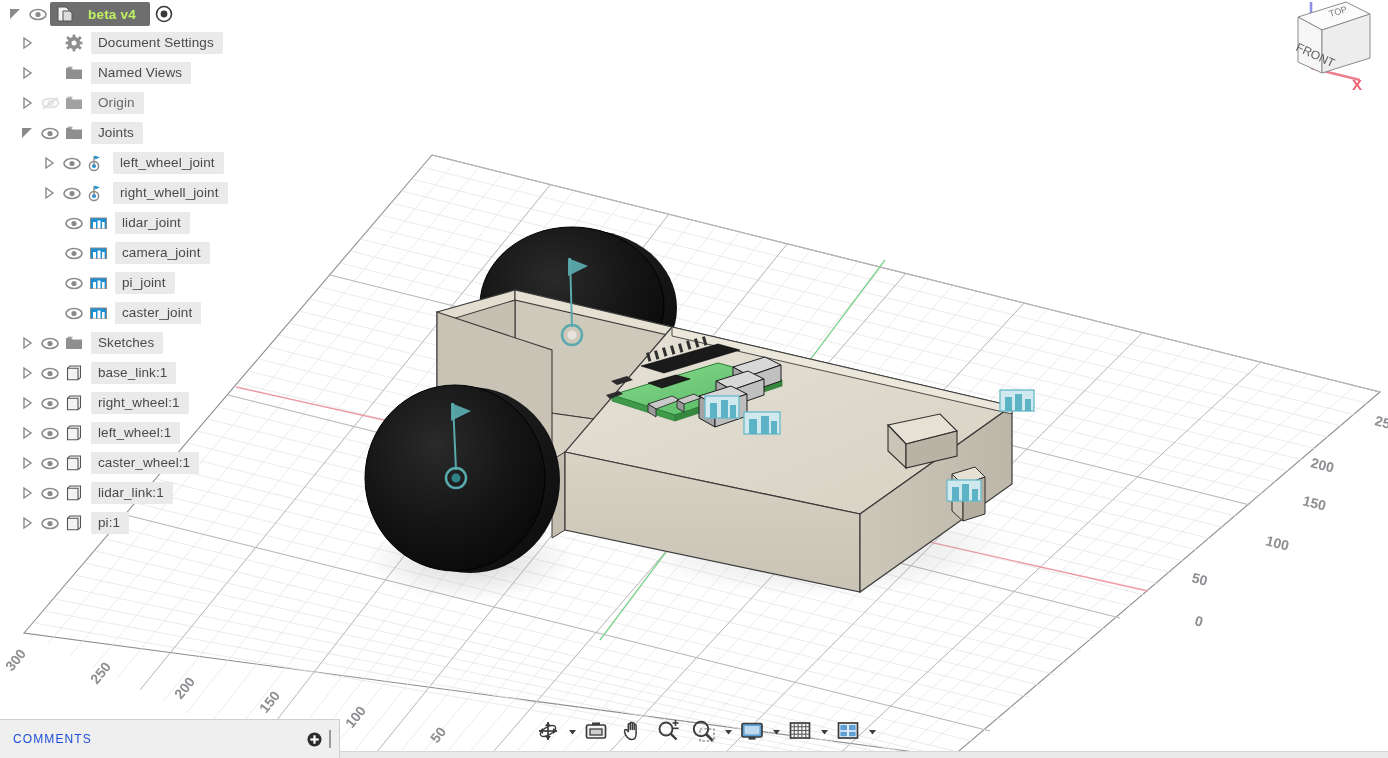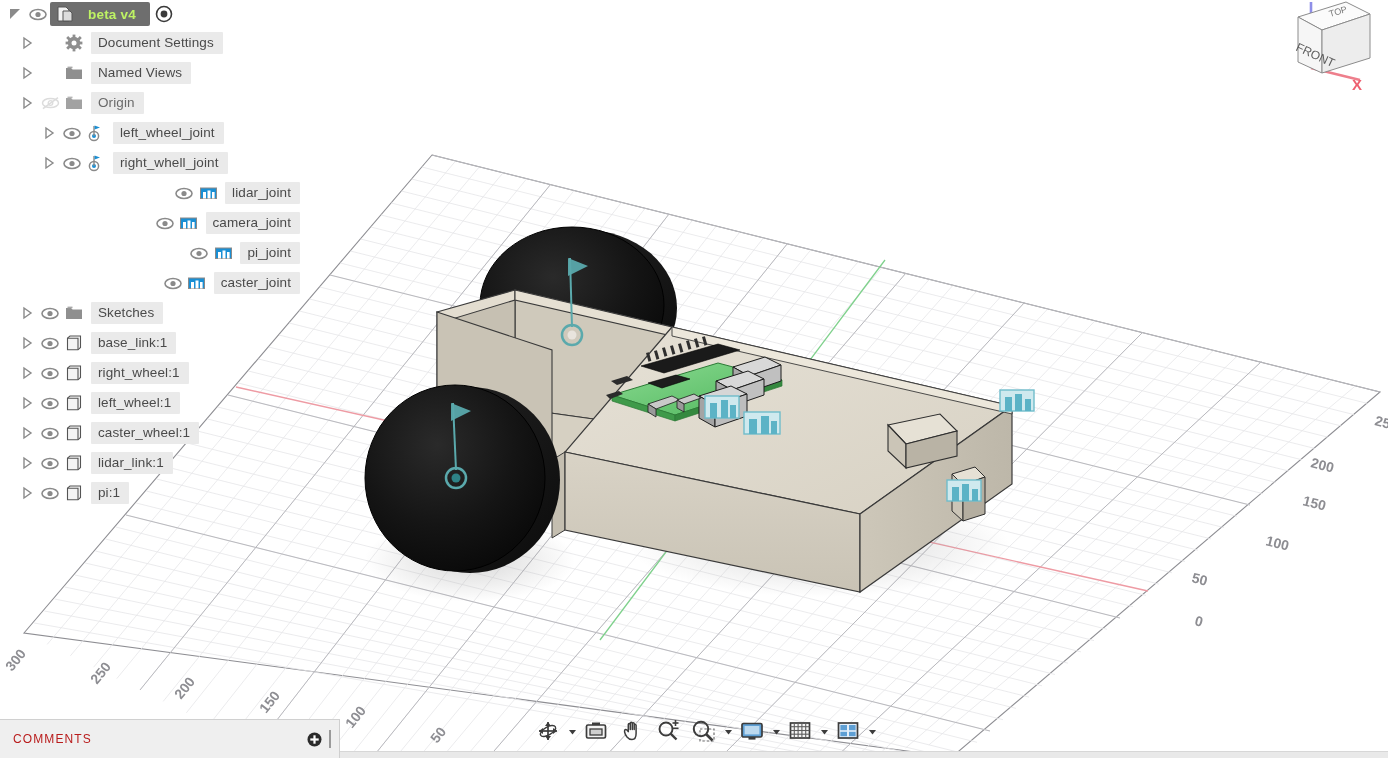--- a/index.html
+++ b/index.html
@@ -34,37 +34,37 @@
   .nico{width:24px;height:20px;flex:none;display:flex;align-items:center;justify-content:center;margin-right:5px;}
   .nico svg{display:block;}
   .lbl{
     background:#eaeaea;color:#4a4a4a;padding:3px 9px 4px 7px;border-radius:1px;
     font-size:13.5px;line-height:15px;letter-spacing:.1px;
   }
   .trow.dim .eye svg{opacity:.45;}
   .trow.dim .lbl{color:#6a6a6a;text-align:right;}
   .ind1{padding-left:18px;}
   .ind2{padding-left:40px;text-align:right;}
-  .ind2b{padding-left:62px;justify-content:flex-end;}
+  .ind2b{padding-left:62px;}
 
   .rootrow{display:flex;align-items:center;height:28px;padding-left:6px;}
   .rootbadge{
     display:flex;align-items:center;background:#6e6e6e;border-radius:2px;padding:2px 6px 2px 3px;
   }
   .rootbadge .rtxt{color:#bef264;font-weight:bold;font-size:13.5px;padding:0 8px 0 6px;letter-spacing:.2px;}
   .rdot{width:20px;height:20px;margin-left:4px;display:flex;align-items:center;justify-content:center;}
 
   
   #comments{
     position:absolute;left:0;bottom:0;width:339px;height:38px;
     background:#efefef;border-top:1px solid #d0d0d0;border-right:1px solid #cfcfcf;
     display:flex;align-items:center;z-index:50;
   }
   #comments .ctitle{
-    font-size:12px;color:#b91c1c;letter-spacing:1.1px;padding-left:13px;flex:1;font-weight:normal;
+    font-size:12px;color:#1d4ed8;letter-spacing:1.1px;padding-left:13px;flex:1;font-weight:normal;
   }
   #comments .cplus{width:22px;height:22px;display:flex;align-items:center;justify-content:center;}
   #comments .cbar{width:2px;height:18px;background:#9a9a9a;margin:0 8px 0 4px;}
   #botstrip{position:absolute;left:0;bottom:0;width:1388px;height:6px;background:#e9e9e9;border-top:1px solid #d7d7d7;z-index:45;}
 
   
   #navbar{
     position:absolute;left:530px;bottom:10px;height:34px;
     display:flex;align-items:center;gap:0px;z-index:60;
   }
@@ -475,20 +475,40 @@
       </span>
       <span class="nico">
         <svg width="20" height="16" viewBox="0 0 20 16">
             <path d="M2 3 L7 3 L8.6 4.6 L18 4.6 L18 14 L2 14 Z" fill="#a2a2a2"></path>
             <rect x="3.5" y="1.6" width="5" height="1.6" fill="#b6b6b6"></rect>
           </svg>
       </span>
       <span class="lbl">Origin</span>
     </div>
 
+    <div class="trow ind1">
+      <span class="tw">
+        <svg width="14" height="14" viewBox="0 0 14 14">
+            <path d="M2 2 L12 2 L2 12 Z" fill="#8a8a8a"></path>
+          </svg>
+      </span>
+      <span class="eye">
+        <svg width="18" height="13" viewBox="0 0 18 13">
+            <ellipse cx="9" cy="6.5" rx="8" ry="5" fill="none" stroke="#8a8a8a" stroke-width="1.6"></ellipse>
+            <circle cx="9" cy="6.5" r="2.6" fill="#8a8a8a"></circle>
+          </svg>
+      </span>
+      <span class="nico">
+        <svg width="20" height="16" viewBox="0 0 20 16">
+            <path d="M2 3 L7 3 L8.6 4.6 L18 4.6 L18 14 L2 14 Z" fill="#8f8f8f"></path>
+            <rect x="3.5" y="1.6" width="5" height="1.6" fill="#a8a8a8"></rect>
+          </svg>
+      </span>
+      <span class="lbl">Joints</span>
+    </div>
 
     <div class="trow ind2">
       <span class="tw">
         <svg width="12" height="14" viewBox="0 0 12 14">
             <path d="M3 2 L10 7 L3 12 Z" fill="none" stroke="#8a8a8a" stroke-width="1.4"></path>
           </svg>
       </span>
       <span class="eye">
         <svg width="18" height="13" viewBox="0 0 18 13">
             <ellipse cx="9" cy="6.5" rx="8" ry="5" fill="none" stroke="#8a8a8a" stroke-width="1.6"></ellipse>

